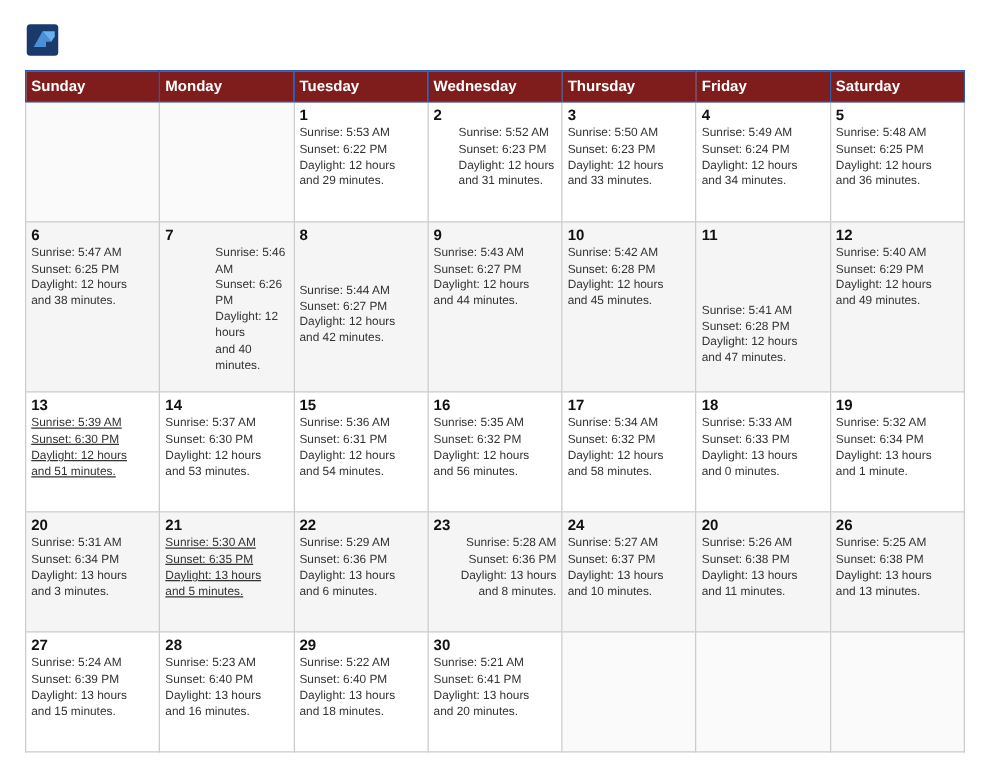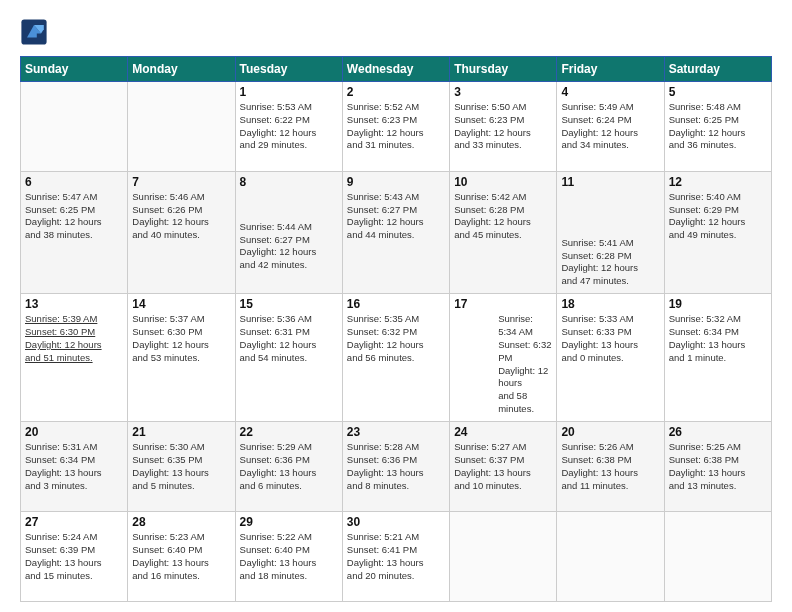--- a/index.html
+++ b/index.html
@@ -53,21 +53,21 @@
       font-size: 14px;
       color: #444;
     }
     .calendar {
       flex: 1;
       border-collapse: collapse;
       width: 100%;
       table-layout: fixed;
     }
     .calendar thead tr {
-      background: #0f766e;
+      background: #7f1d1d;
     }
     .calendar thead th {
       color: #fff;
       font-size: 12px;
       font-weight: bold;
       padding: 5px 4px;
       border: 1px solid #2a5aaf;
       text-align: left;
     }
     .calendar tbody tr {
@@ -140,21 +140,21 @@
           <td class="empty"></td>
           <td>
             <span class="day-num">1</span>
             <div class="day-detail" style="white-space: pre-line;">Sunrise: 5:53 AM
 Sunset: 6:22 PM
 Daylight: 12 hours
 and 29 minutes.</div>
           </td>
           <td>
             <span class="day-num">2</span>
-            <div class="day-detail" style="white-space: pre-line;">Sunrise: 5:52 AM
+            <div class="day-detail" style="white-space: pre-line; margin-left: 20px;">Sunrise: 5:52 AM
 Sunset: 6:23 PM
 Daylight: 12 hours
 and 31 minutes.</div>
           </td>
           <td>
             <span class="day-num">3</span>
             <div class="day-detail" style="white-space: pre-line;">Sunrise: 5:50 AM
 Sunset: 6:23 PM
 Daylight: 12 hours
 and 33 minutes.</div>
@@ -177,21 +177,21 @@
         <tr>
           <td>
             <span class="day-num">6</span>
             <div class="day-detail" style="white-space: pre-line;">Sunrise: 5:47 AM
 Sunset: 6:25 PM
 Daylight: 12 hours
 and 38 minutes.</div>
           </td>
           <td>
             <span class="day-num">7</span>
-            <div class="day-detail" style="white-space: pre-line;">Sunrise: 5:46 AM
+            <div class="day-detail" style="white-space: pre-line; margin-left: 40px;">Sunrise: 5:46 AM
 Sunset: 6:26 PM
 Daylight: 12 hours
 and 40 minutes.</div>
           </td>
           <td>
             <span class="day-num">8</span>
             <div class="day-detail" style="white-space: pre-line; margin-top: 32px;">Sunrise: 5:44 AM
 Sunset: 6:27 PM
 Daylight: 12 hours
 and 42 minutes.</div>
@@ -249,21 +249,21 @@
           </td>
           <td>
             <span class="day-num">16</span>
             <div class="day-detail" style="white-space: pre-line;">Sunrise: 5:35 AM
 Sunset: 6:32 PM
 Daylight: 12 hours
 and 56 minutes.</div>
           </td>
           <td>
             <span class="day-num">17</span>
-            <div class="day-detail" style="white-space: pre-line; margin-left: 44px;">Sunrise: 5:34 AM
+            <div class="day-detail" style="white-space: pre-line;">Sunrise: 5:34 AM
 Sunset: 6:32 PM
 Daylight: 12 hours
 and 58 minutes.</div>
           </td>
           <td>
             <span class="day-num">18</span>
             <div class="day-detail" style="white-space: pre-line;">Sunrise: 5:33 AM
 Sunset: 6:33 PM
 Daylight: 13 hours
 and 0 minutes.</div>
@@ -279,35 +279,35 @@
         <tr>
           <td>
             <span class="day-num">20</span>
             <div class="day-detail" style="white-space: pre-line;">Sunrise: 5:31 AM
 Sunset: 6:34 PM
 Daylight: 13 hours
 and 3 minutes.</div>
           </td>
           <td>
             <span class="day-num">21</span>
-            <div class="day-detail" style="white-space: pre-line;">Sunrise: 5:30 AM
+            <div class="day-detail" style="white-space: pre-line; text-decoration: underline;">Sunrise: 5:30 AM
 Sunset: 6:35 PM
 Daylight: 13 hours
 and 5 minutes.</div>
           </td>
           <td>
             <span class="day-num">22</span>
             <div class="day-detail" style="white-space: pre-line;">Sunrise: 5:29 AM
 Sunset: 6:36 PM
 Daylight: 13 hours
 and 6 minutes.</div>
           </td>
           <td>
             <span class="day-num">23</span>
-            <div class="day-detail" style="white-space: pre-line;">Sunrise: 5:28 AM
+            <div class="day-detail" style="white-space: pre-line; text-align: right;">Sunrise: 5:28 AM
 Sunset: 6:36 PM
 Daylight: 13 hours
 and 8 minutes.</div>
           </td>
           <td>
             <span class="day-num">24</span>
             <div class="day-detail" style="white-space: pre-line;">Sunrise: 5:27 AM
 Sunset: 6:37 PM
 Daylight: 13 hours
 and 10 minutes.</div>

